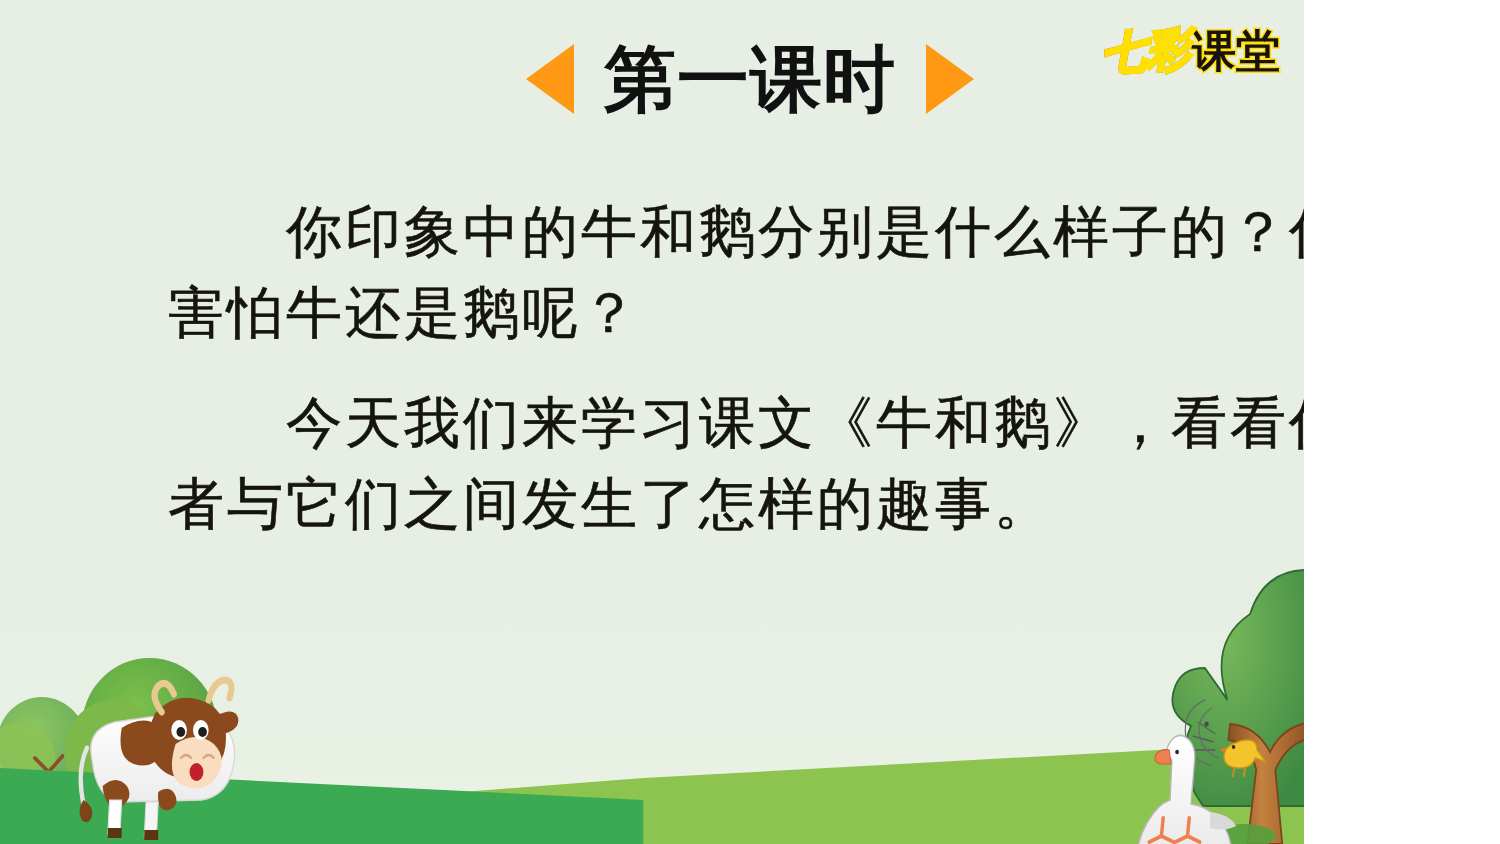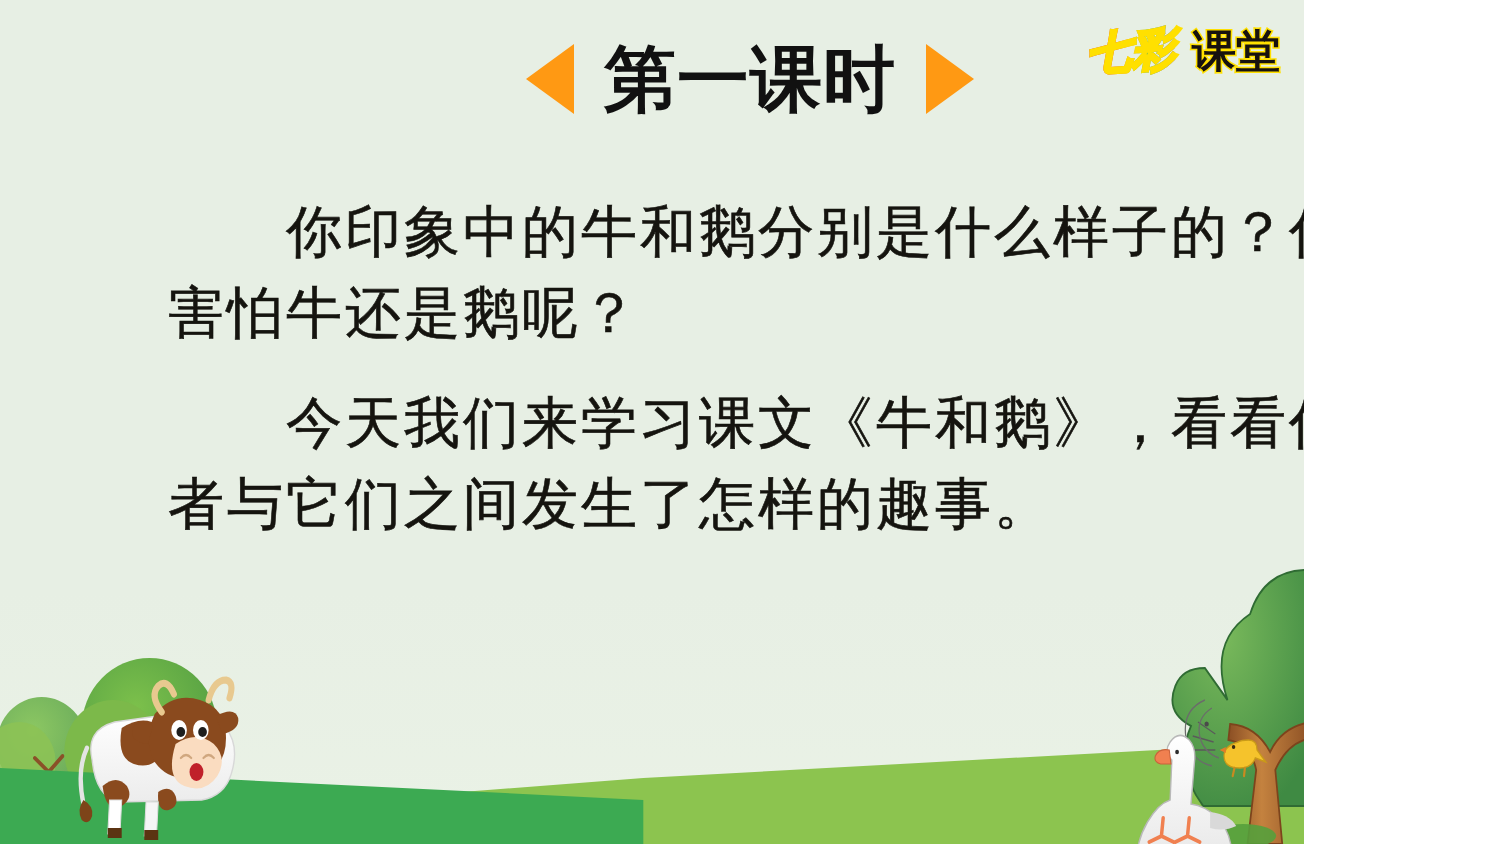--- a/index.html
+++ b/index.html
@@ -81,21 +81,20 @@
     font-style: italic;
     transform: rotate(-4deg);
     display: inline-block;
     margin-right: 2px;
   }
   .logo-plain {
     color: #17120f;
     -webkit-text-stroke: 3px #ffe000;
     paint-order: stroke fill;
     display: inline-block;
-    margin-left: 15px;
   }
 
   
   .copy {
     position: absolute;
     left: 168px;
     top: 196px;
     width: 1215px;
     z-index: 4;
   }

